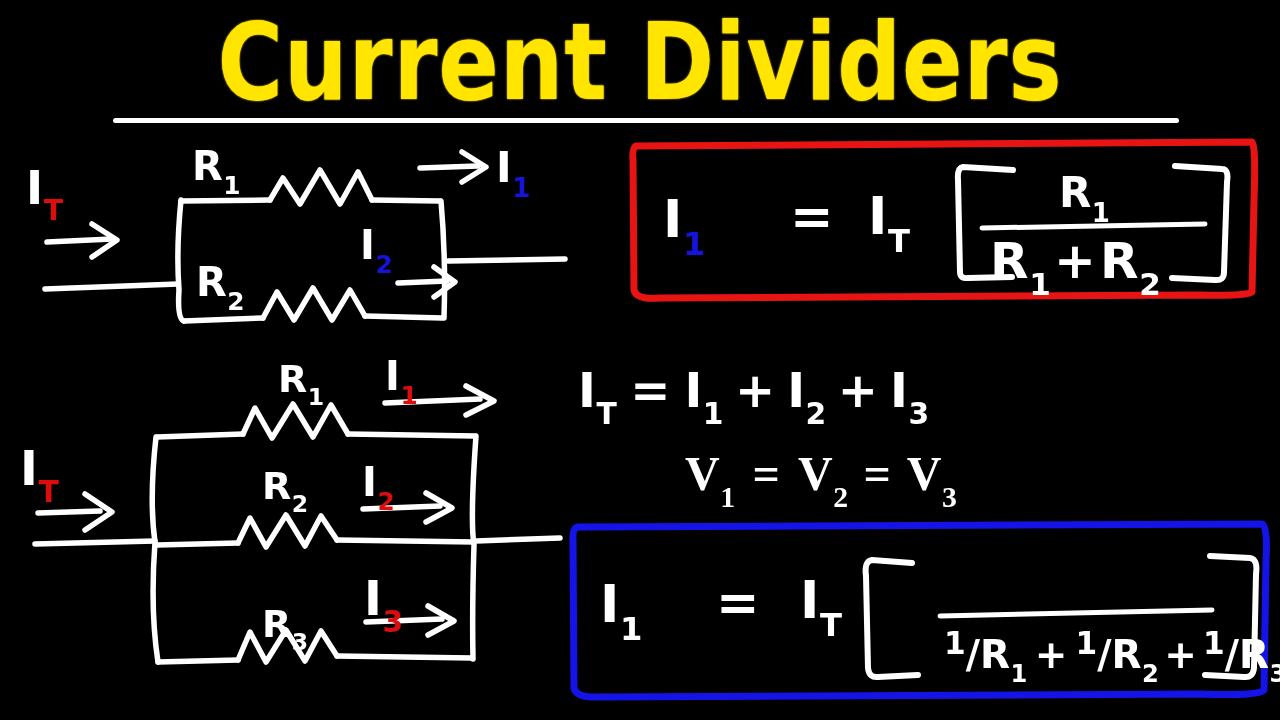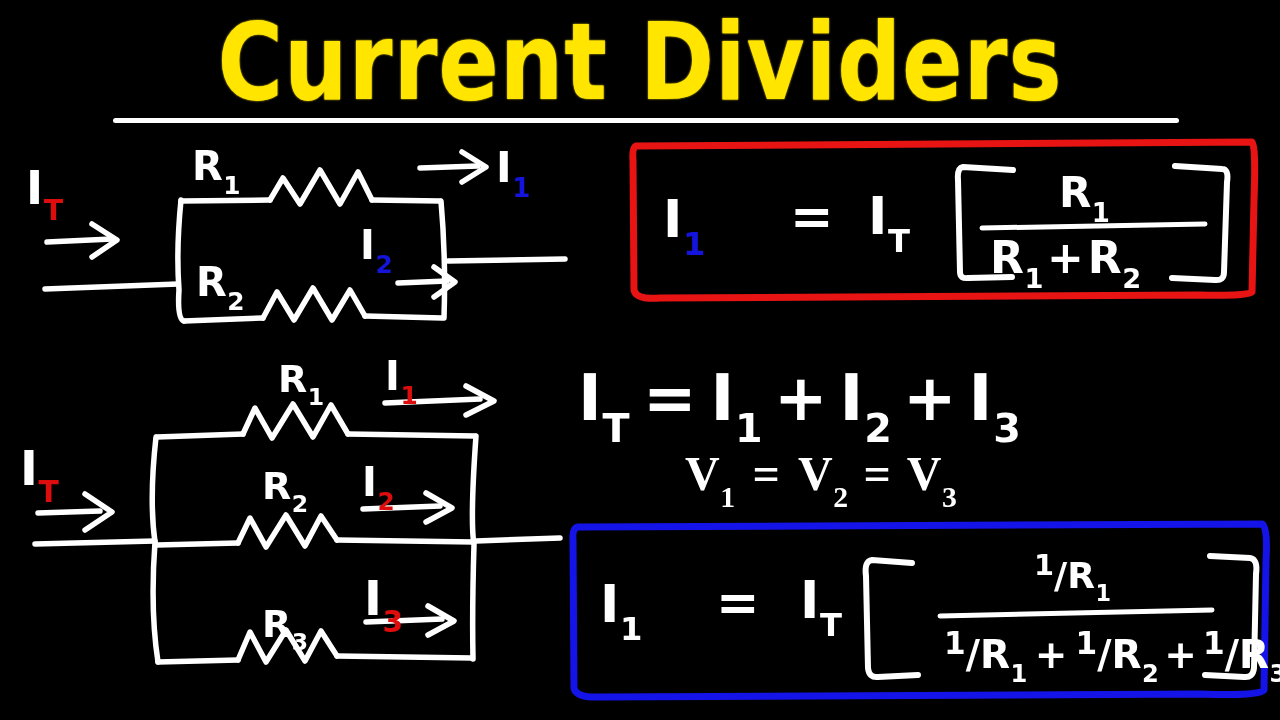--- a/index.html
+++ b/index.html
@@ -236,21 +236,21 @@
   <div class="hw" style="left:663px; top:193px; font-size:52px;">
     <span class="white">I</span><span class="sub blue">1</span>
   </div>
   <div class="hw white" style="left:790px; top:190px; font-size:52px;">=</div>
   <div class="hw" style="left:868px; top:190px; font-size:52px;">
     <span class="white">I</span><span class="sub white">T</span>
   </div>
   <div class="hw" style="left:1059px; top:172px; font-size:42px;">
     <span class="white">R</span><span class="sub white">1</span>
   </div>
-  <div class="hw" style="left:990px; top:236px; font-size:44px;">
+  <div class="hw" style="left:990px; top:236px; font-size:50px;">
     <span class="white">R</span><span class="sub white">1</span><span class="white" style="padding:0 4px;">+</span><span class="white">R</span><span class="sub white">2</span>
   </div>
 
   <div class="hw" style="left:20px; top:444px; font-size:48px;">
     <span class="white">I</span><span class="sub red">T</span>
   </div>
 
   <div class="hw" style="left:278px; top:360px; font-size:38px;">
     <span class="white">R</span><span class="sub white">1</span>
   </div>
@@ -265,37 +265,34 @@
     <span class="white">I</span><span class="sub red">2</span>
   </div>
 
   <div class="hw" style="left:262px; top:605px; font-size:38px;">
     <span class="white">R</span><span class="sub white">3</span>
   </div>
   <div class="hw" style="left:364px; top:574px; font-size:48px;">
     <span class="white">I</span><span class="sub red">3</span>
   </div>
 
-  <div class="hw white" style="left:578px; top:366px; font-size:64px;">
+  <div class="hw white" style="left:578px; top:366px; font-size:48px;">
     <span>I</span><span class="sub">T</span><span style="padding:0 14px;">=</span><span>I</span><span class="sub">1</span><span style="padding:0 12px;">+</span><span>I</span><span class="sub">2</span><span style="padding:0 12px;">+</span><span>I</span><span class="sub">3</span>
   </div>
 
   <div class="hw white" style="left:685px; top:450px; font-size:48px;font-family:Liberation Serif, serif;">
     <span>V</span><span class="sub">1</span><span style="padding:0 18px;">=</span><span>V</span><span class="sub">2</span><span style="padding:0 16px;">=</span><span>V</span><span class="sub">3</span>
   </div>
 
   <div class="hw" style="left:600px; top:578px; font-size:52px;">
     <span class="white">I</span><span class="sub white">1</span>
   </div>
   <div class="hw white" style="left:716px; top:576px; font-size:52px;">=</div>
   <div class="hw" style="left:800px; top:574px; font-size:52px;">
     <span class="white">I</span><span class="sub white">T</span>
   </div>
 
-  <div class="hw" style="left:1034px; top:551px; font-size:36px;">
-    <span class="white" style="font-size:0.80em; vertical-align:super;">1</span><span class="white">/</span><span class="white">R</span><span class="sub white">1</span>
-  </div>
 
   <div class="hw" style="left:944px; top:628px; font-size:39px;">
     <span class="white" style="font-size:0.80em; vertical-align:super;">1</span><span class="white">/</span><span class="white">R</span><span class="sub white">1</span><span class="white" style="padding:0 8px;">+</span><span class="white" style="font-size:0.80em; vertical-align:super;">1</span><span class="white">/</span><span class="white">R</span><span class="sub white">2</span><span class="white" style="padding:0 6px;">+</span><span class="white" style="font-size:0.80em; vertical-align:super;">1</span><span class="white">/</span><span class="white">R</span><span class="sub white">3</span>
   </div>
 
 </div>
 
 </body></html>

